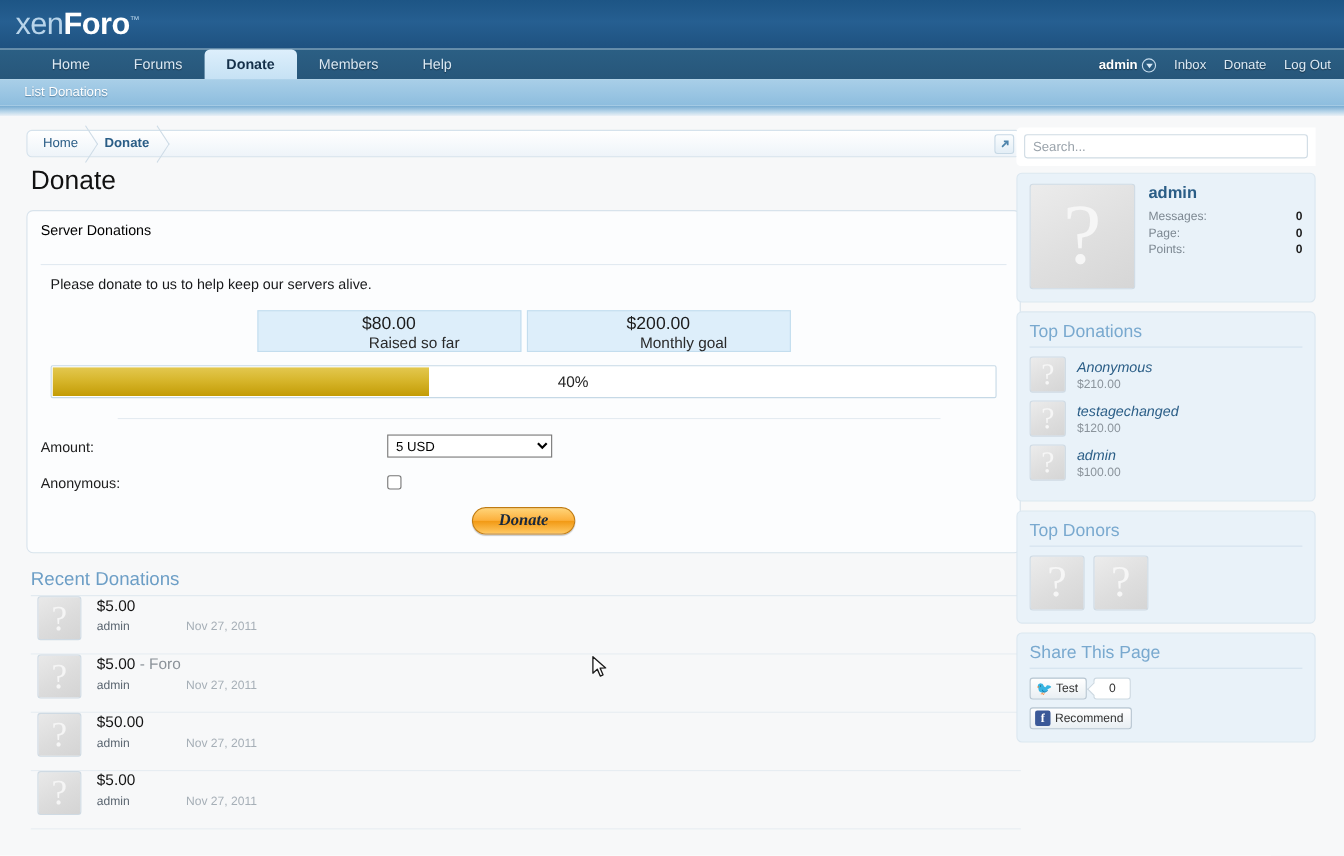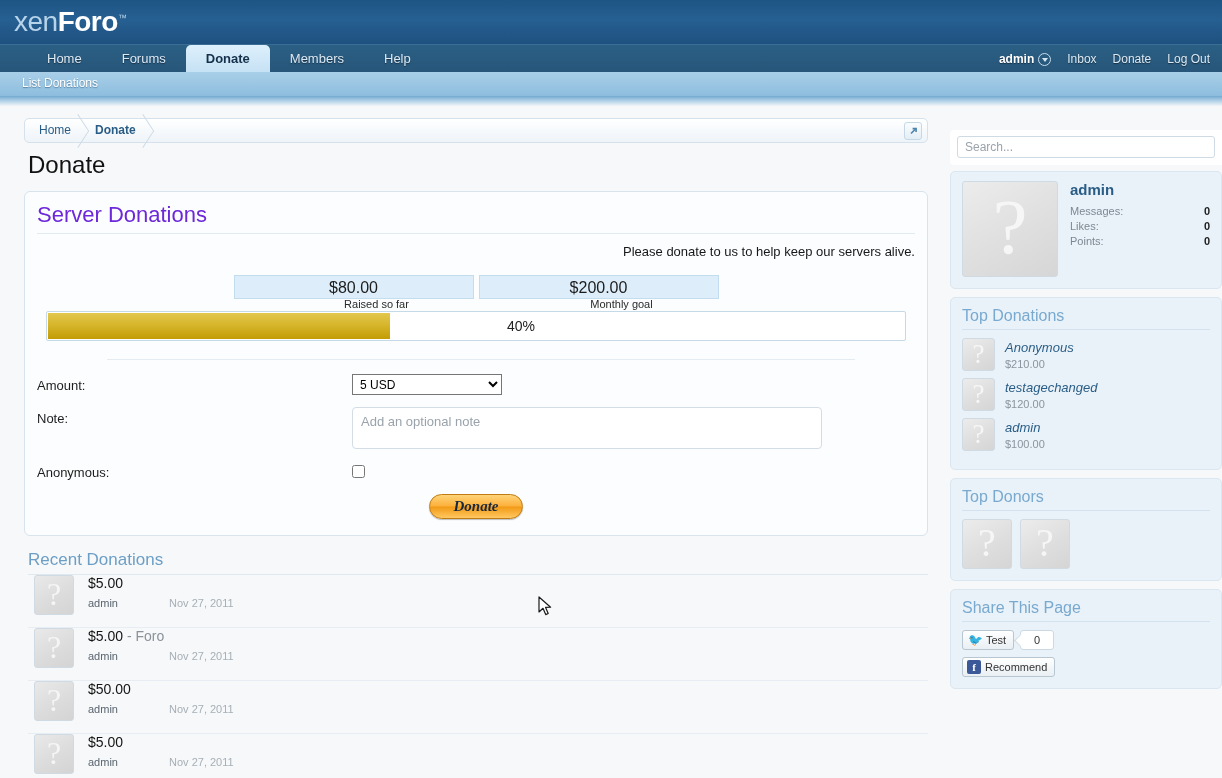--- a/index.html
+++ b/index.html
@@ -97,23 +97,23 @@
     width: 1222px;
     height: 672px;
     background: #f7f8f9;
   }
   .content {
     position: absolute; left: 0; top: 0;
     width: 938px;
     padding: 12px 10px 0 24px;
   }
   .sidebar {
-    position: absolute; right: 0; top: 0;
+    position: absolute; right: 26px; top: 0;
     width: 272px;
-    padding-top: 24px;
+    padding-top: 10px;
   }
 
   
   .breadcrumb {
     background: linear-gradient(180deg, #ffffff 0%, #eef4f9 100%);
     border: 1px solid #d5e2ec;
     border-radius: 5px;
     height: 25px;
     display: flex; align-items: center;
     position: relative;
@@ -146,36 +146,36 @@
   }
 
   
   .panel {
     border: 1px solid #d8e3ec;
     border-radius: 6px;
     background: #fcfdfe;
     padding: 10px 12px 16px 12px;
   }
   .panel-h {
-    font-size: 22px; color: #6d28d9; font-weight: normal;
+    font-size: 13px; color: #000000; font-weight: normal;
     border-bottom: 1px solid #e2eaf1;
-    padding-bottom: 5px; margin-bottom: 10px;
-  }
-  .intro { font-size: 13px; color: #17181a; margin: 0 0 16px 9px; text-align: right; }
+    padding-bottom: 23px; margin-bottom: 10px;
+  }
+  .intro { font-size: 13px; color: #17181a; margin: 0 0 16px 9px; }
 
   .stats-row { display: flex; justify-content: center; gap: 5px; }
   .stat-box {
-    width: 240px; height: 24px;
+    width: 240px; height: 38px;
     background: #ddeefa;
     border: 1px solid #c3ddee;
     text-align: center;
     padding-top: 3px;
   }
   .stat-val { font-size: 16px; color: #1c1c1c; line-height: 18px; }
-  .stat-lbl { font-size: 11px; color: #2a2a2a; line-height: 14px; margin-left: 46px; }
+  .stat-lbl { font-size: 14px; color: #2a2a2a; line-height: 14px; margin-left: 46px; }
 
   .progress-wrap {
     margin: 12px 9px 0 9px;
     height: 30px;
     border: 1px solid #c6d9e6;
     background: #ffffff;
     border-radius: 2px;
     position: relative;
   }
   .progress-fill {
@@ -454,24 +454,20 @@
       <hr class="form-sep">
 
       <form>
         <div class="form-row">
           <div class="form-label">Amount:</div>
           <select class="amount">
             <option>5 USD</option>
           </select>
         </div>
 
-        <div class="form-row">
-          <div class="form-label">Note:</div>
-          <textarea class="note" placeholder="Add an optional note" style=""></textarea>
-        </div>
 
         <div class="form-row">
           <div class="form-label">Anonymous:</div>
           <input type="checkbox" class="cbx" style="">
         </div>
 
         <div class="donate-btn-row">
           <div class="donate-btn">Donate</div>
         </div>
       </form>
@@ -519,21 +515,21 @@
     <div class="side-block">
       <div class="visitor">
         <div class="big-av"></div>
         <div style="flex:1">
           <div class="visitor-name">admin</div>
           <div class="stat-line">
             <span class="k">Messages:</span>
             <span class="v">0</span>
           </div>
           <div class="stat-line">
-            <span class="k">Likes:</span>
+            <span class="k">Page:</span>
             <span class="v">0</span>
           </div>
           <div class="stat-line">
             <span class="k">Points:</span>
             <span class="v">0</span>
           </div>
         </div>
       </div>
     </div>
 

